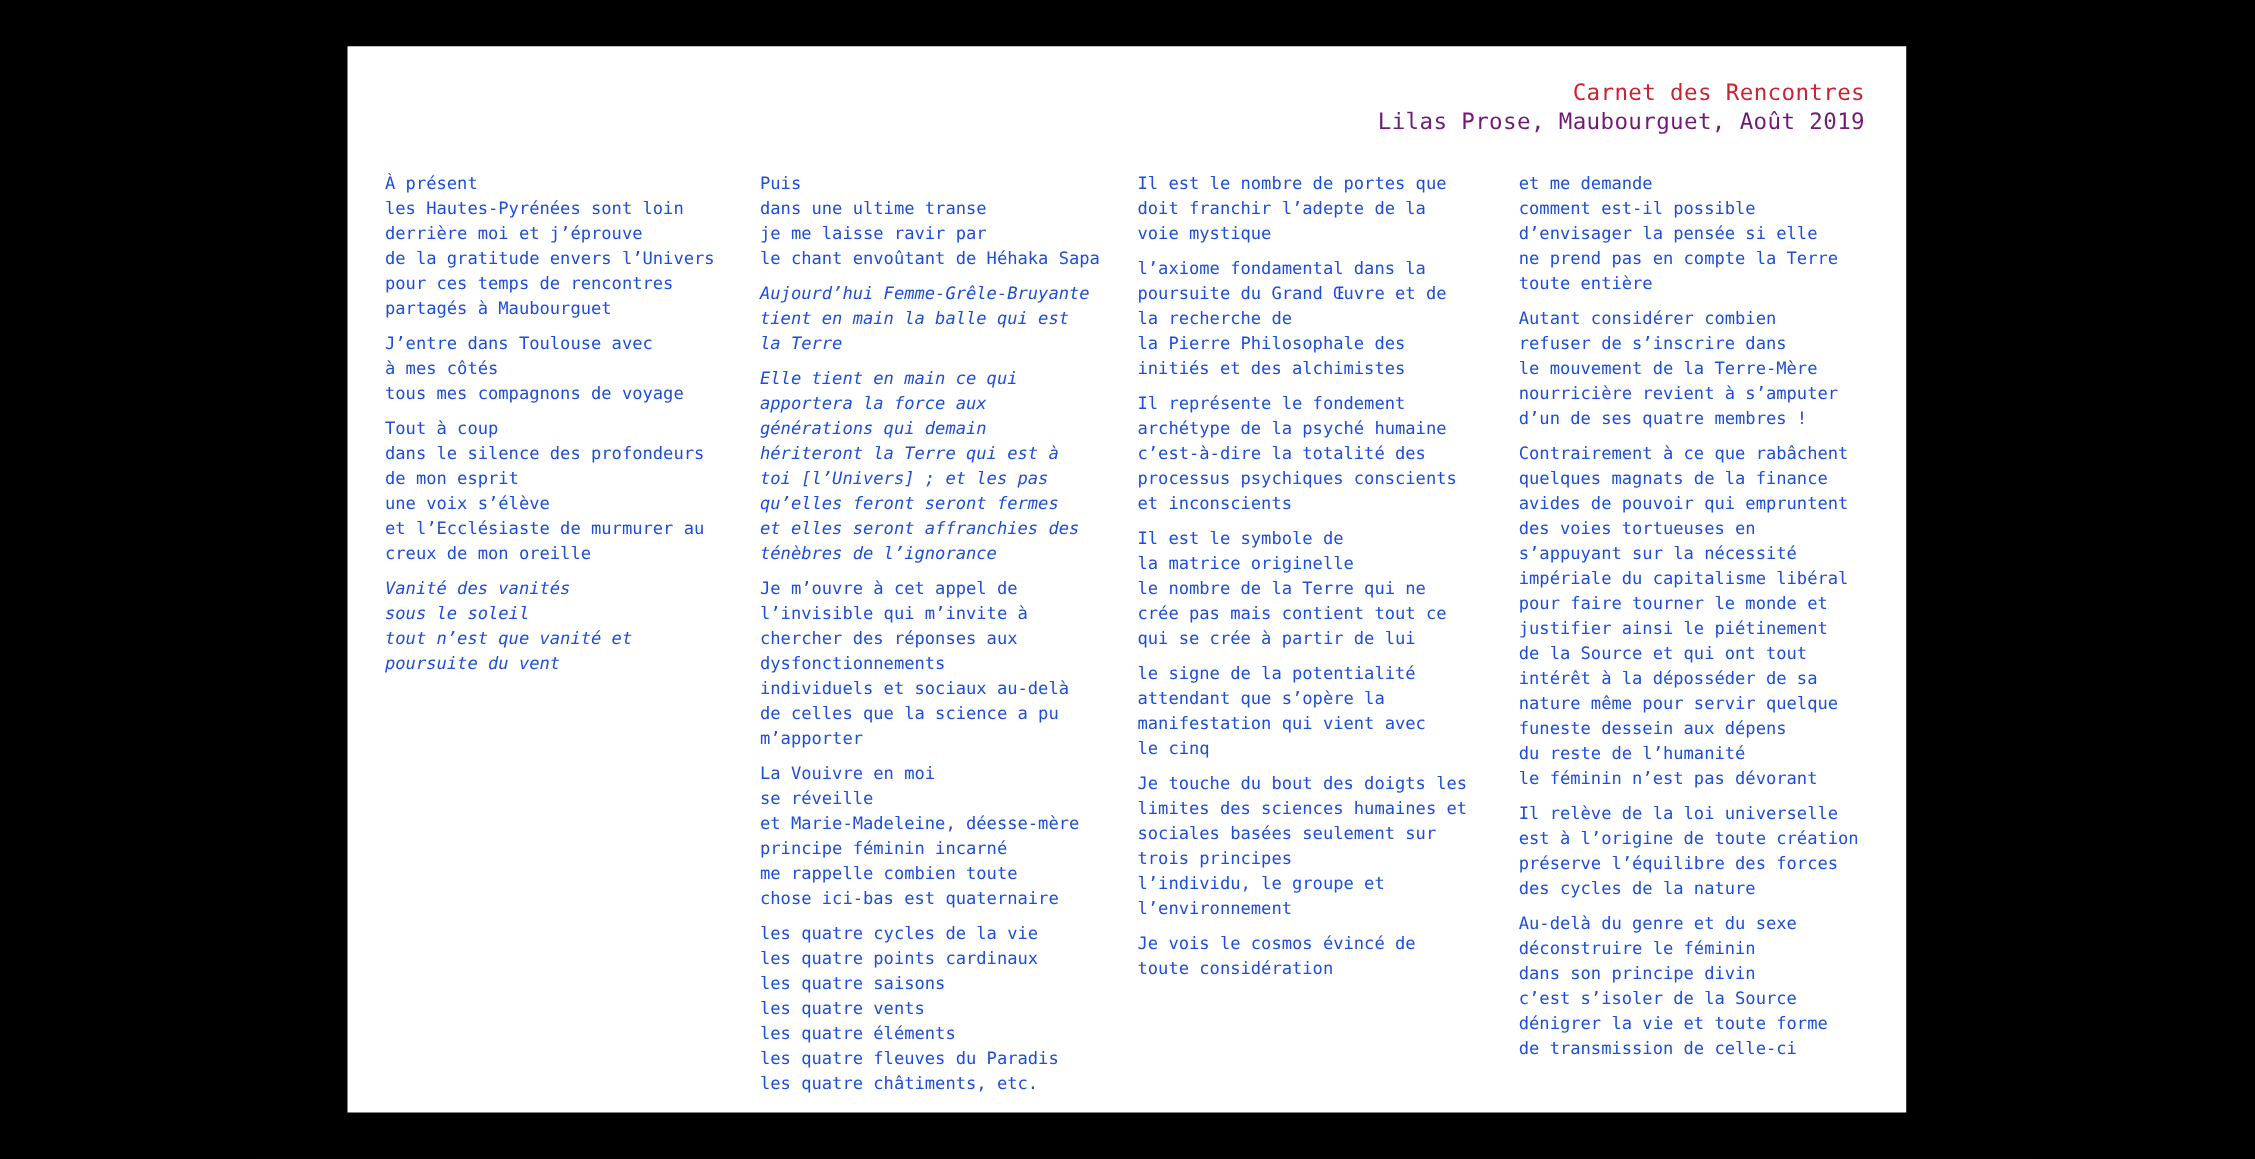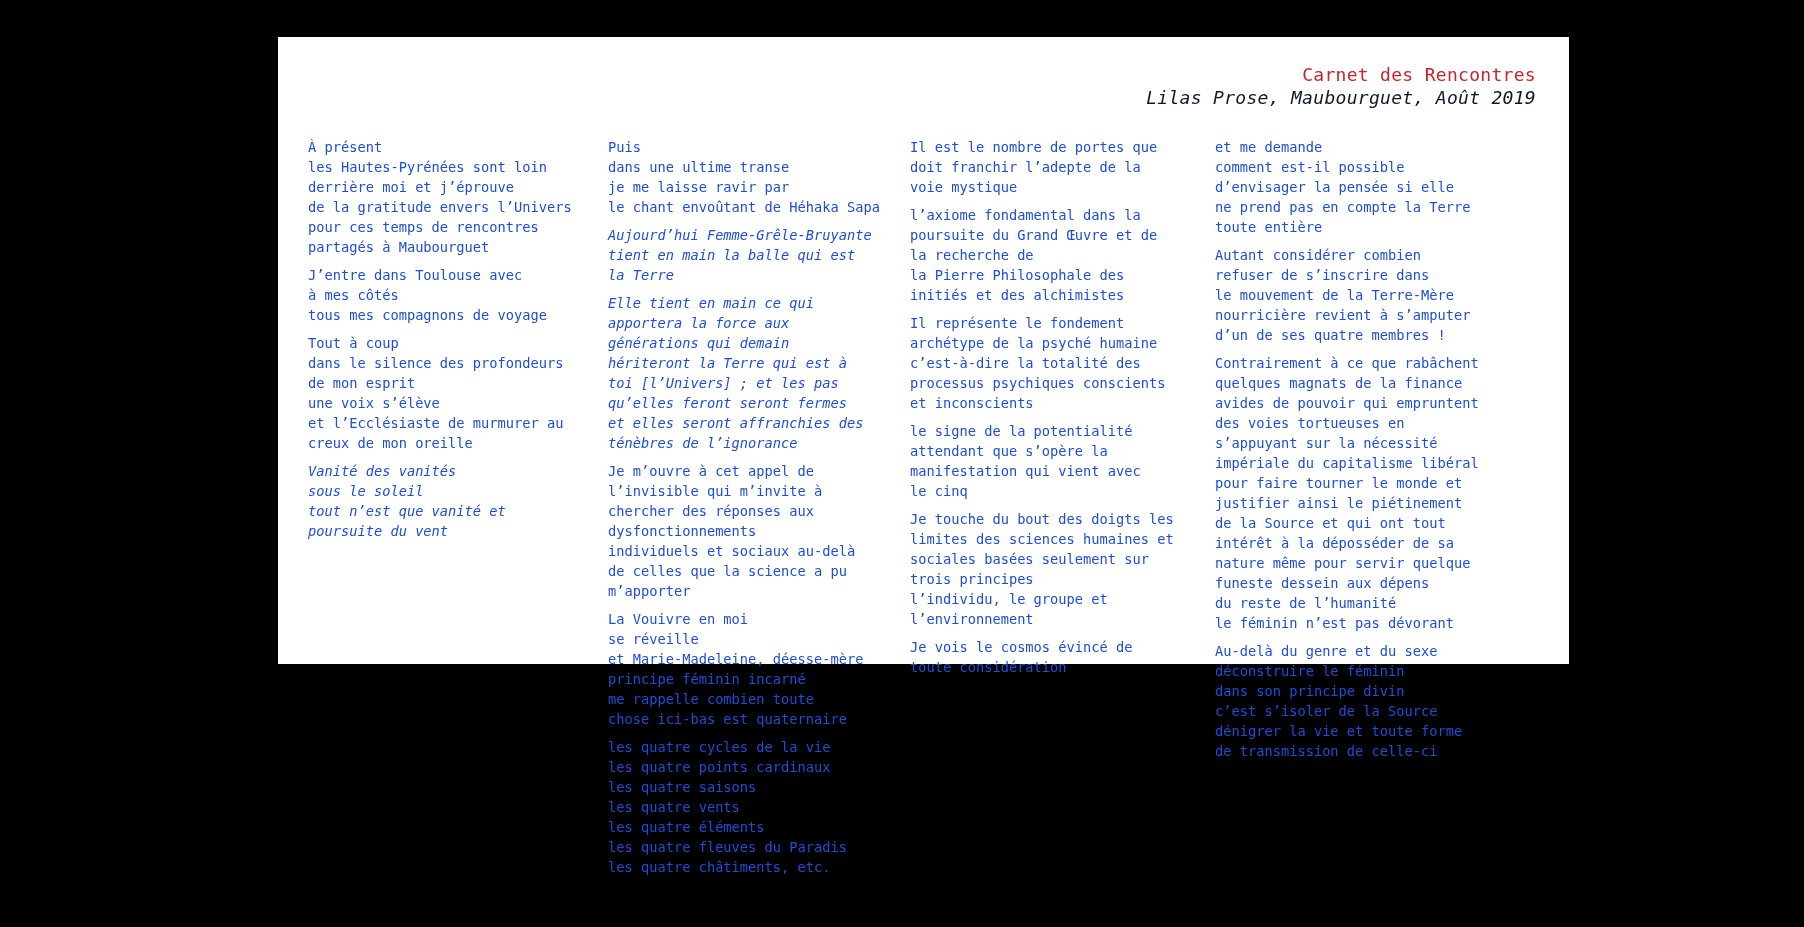--- a/index.html
+++ b/index.html
@@ -9,35 +9,34 @@
     overflow: hidden;
   }
   .canvas {
     position: relative;
     width: 1804px; height: 927px;
     background: #000;
   }
   .page {
     position: absolute;
     left: 278px; top: 37px;
-    width: 1247px; height: 627px;
+    width: 1247px; height: 853px;
     background: #ffffff;
-    padding-left: 44px;
   }
   .header {
     position: absolute;
     top: 26px; right: 33px;
     text-align: right;
     font-family: "DejaVu Sans Mono", "Liberation Mono", monospace;
     font-size: 18px;
     line-height: 23px;
     letter-spacing: 0.3px;
   }
   .title  { color: #c8232e; font-weight: 500; }
-  .subtitle { color: #0f172a; font-style: italic; }
+  .subtitle { color: #701a75; }
   .col {
     position: absolute;
     top: 100px;
     width: 294px;
     font-family: "DejaVu Sans Mono", "Liberation Mono", monospace;
     font-size: 13.7px;
     line-height: 20px;
     color: #1d4ed8;
   }
   .col-1 { left: 30px; }
@@ -128,20 +127,25 @@
       <div class="para">l’axiome fondamental dans la
 poursuite du Grand Œuvre et de
 la recherche de
 la Pierre Philosophale des
 initiés et des alchimistes</div>
       <div class="para">Il représente le fondement
 archétype de la psyché humaine
 c’est-à-dire la totalité des
 processus psychiques conscients
 et inconscients</div>
+      <div class="para">Il est le symbole de
+la matrice originelle
+le nombre de la Terre qui ne
+crée pas mais contient tout ce
+qui se crée à partir de lui</div>
       <div class="para">le signe de la potentialité
 attendant que s’opère la
 manifestation qui vient avec
 le cinq</div>
       <div class="para">Je touche du bout des doigts les
 limites des sciences humaines et
 sociales basées seulement sur
 trois principes
 l’individu, le groupe et
 l’environnement</div>
@@ -167,20 +171,24 @@
 s’appuyant sur la nécessité
 impériale du capitalisme libéral
 pour faire tourner le monde et
 justifier ainsi le piétinement
 de la Source et qui ont tout
 intérêt à la déposséder de sa
 nature même pour servir quelque
 funeste dessein aux dépens
 du reste de l’humanité
 le féminin n’est pas dévorant</div>
+      <div class="para">Il relève de la loi universelle
+est à l’origine de toute création
+préserve l’équilibre des forces
+des cycles de la nature</div>
       <div class="para">Au-delà du genre et du sexe
 déconstruire le féminin
 dans son principe divin
 c’est s’isoler de la Source
 dénigrer la vie et toute forme
 de transmission de celle-ci</div>
     </div>
 
   </div>
 </div>

